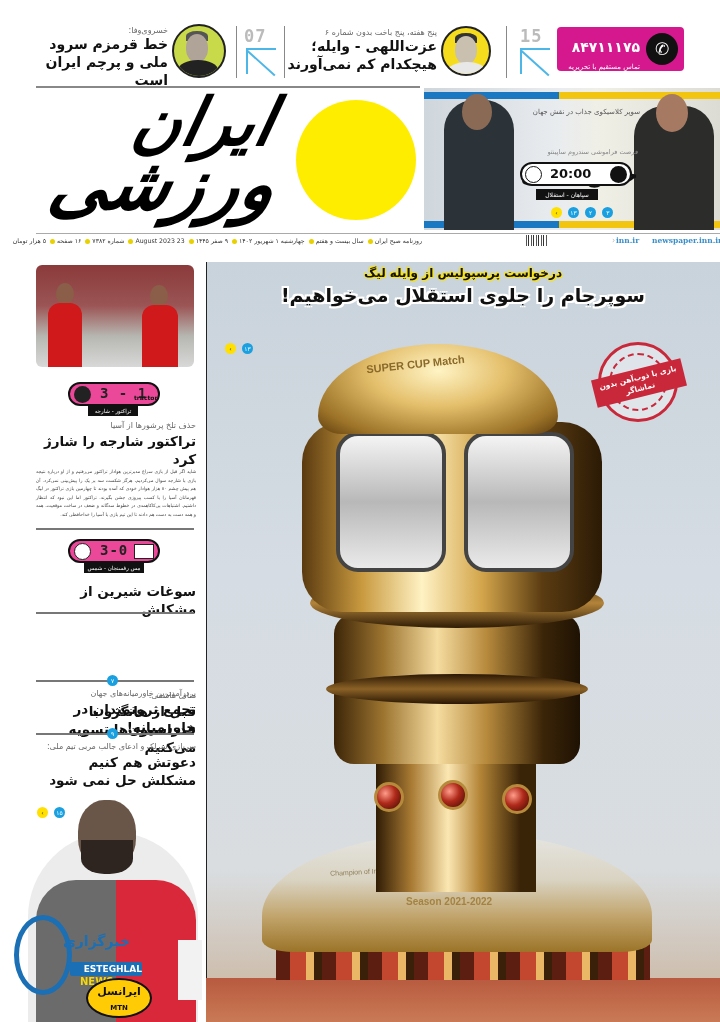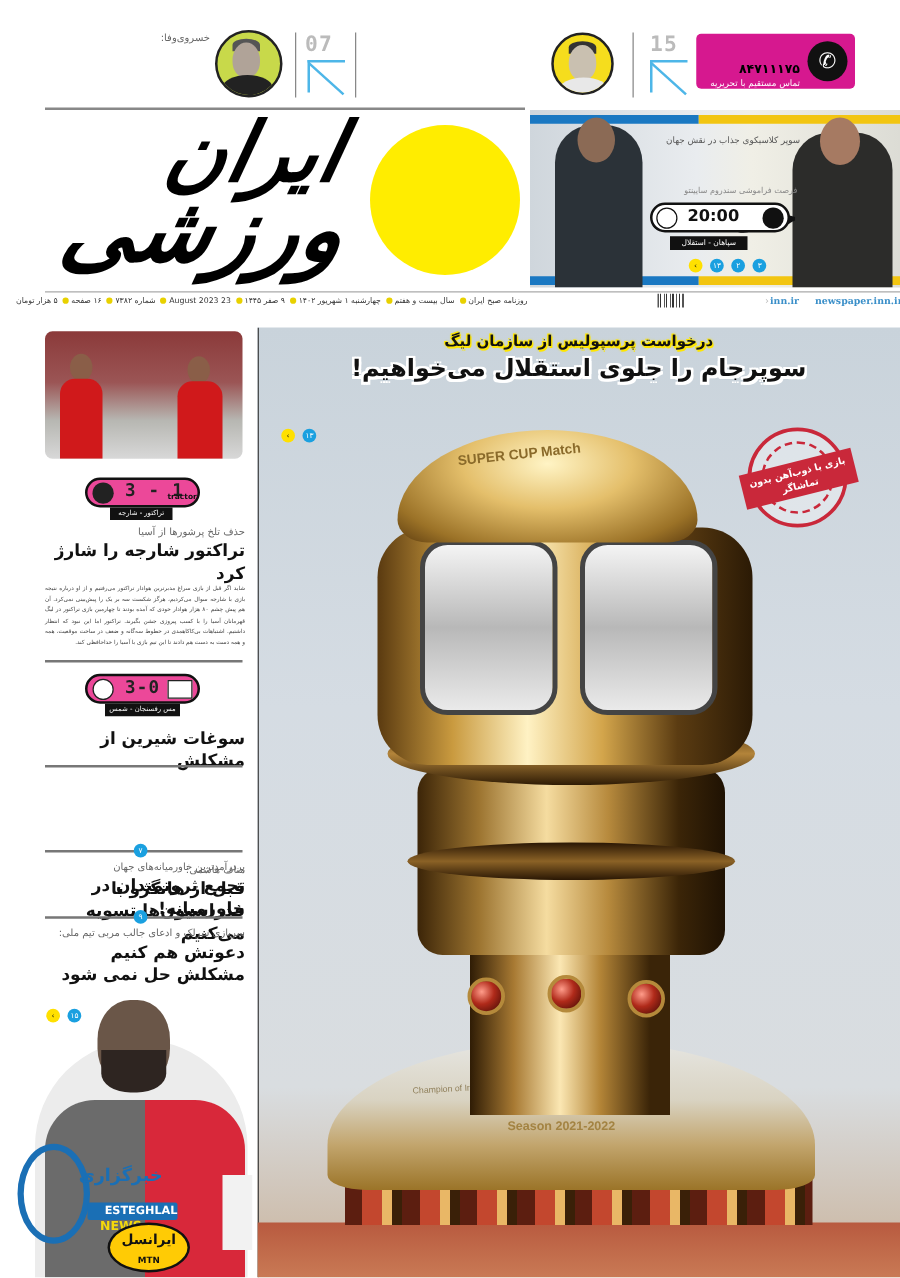--- a/index.html
+++ b/index.html
@@ -6,21 +6,21 @@
   html, body { width: 720px; height: 1022px; overflow: hidden; background: #ffffff; }
   body { font-family: "DejaVu Sans", sans-serif; color: #111; position: relative; direction: ltr; }
 
   .rtl { direction: rtl; text-align: right; }
 
   
   .top { position: absolute; left: 0; top: 0; width: 720px; height: 88px; }
   .callbox { position: absolute; left: 557px; top: 27px; width: 127px; height: 44px; background: #d6188f; border-radius: 4px; }
   .callbox .phone { position: absolute; right: 6px; top: 6px; width: 32px; height: 32px; border-radius: 50%; background: #111; color: #fff; font-size: 17px; line-height: 32px; text-align: center; }
   .callbox .t1 { position: absolute; right: 44px; top: 3px; font-size: 7px; color: #fff; line-height: 10px; width: 76px; margin-top: 32px; }
-  .callbox .num { position: absolute; right: 44px; top: 23px; font-size: 10px; font-weight: bold; color: #000000; letter-spacing: 0.5px; }
+  .callbox .num { position: absolute; right: 44px; top: 12px; font-size: 14px; font-weight: bold; color: #ffffff; letter-spacing: 0.5px; }
 
   .pgnum { position: absolute; font-family: "DejaVu Sans Mono", monospace; font-weight: bold; color: #bbb; font-size: 17px; letter-spacing: 1px; }
   .arrow-box { position: absolute; width: 30px; height: 26px; border-left: 2px solid #4db6e8; border-top: 2px solid #4db6e8; }
   .arrow-box::after { content: ""; position: absolute; left: 0; top: 0; width: 37px; height: 2px; background: #4db6e8; transform-origin: 0 0; transform: rotate(42deg); }
   .vline { position: absolute; width: 1px; background: #888; }
 
   .avatar { position: absolute; width: 50px; height: 50px; border-radius: 50%; background: #f5dd1d; border: 2px solid #222; overflow: hidden; }
   .avatar .face { position: absolute; left: 12px; top: 8px; width: 22px; height: 28px; border-radius: 50% 50% 45% 45%; background: #c9c0b0; }
   .avatar .body { position: absolute; left: 4px; top: 34px; width: 40px; height: 20px; border-radius: 50% 50% 0 0; background: #e8e8e8; }
   .avatar .hair { position: absolute; left: 12px; top: 5px; width: 22px; height: 10px; border-radius: 50% 50% 0 0; background: #333; }
@@ -140,33 +140,38 @@
 
   <div class="pgnum" style="left:520px;top:26px;">15</div>
   <div class="arrow-box" style="left:520px;top:48px;"></div>
   <div class="vline" style="left:506px;top:26px;height:52px;"></div>
 
   <div class="avatar" style="left:441px;top:26px;">
     <div class="hair"></div>
       <div class="face"></div>
       <div class="body"></div>
   </div>
+  <div class="teaser rtl" style="position:absolute;left:282px;top:28px;width:155px;">
+    <div class="kicker">پنج هفته، پنج باخت بدون شماره ۶</div>
+    <div class="title">عزت‌اللهی - وایله؛ هیچکدام کم نمی‌آورند</div>
+  </div>
 
   <div class="vline" style="left:284px;top:26px;height:52px;"></div>
   <div class="pgnum" style="left:244px;top:26px;">07</div>
   <div class="arrow-box" style="left:246px;top:48px;"></div>
   <div class="vline" style="left:236px;top:26px;height:52px;"></div>
 
   <div class="avatar" style="left:172px;top:24px;width:54px;height:54px;background:#c8d94a;">
     <div class="hair" style="background:#555;"></div>
       <div class="face" style="background:#b0a398;"></div>
       <div class="body" style="background:#222;"></div>
   </div>
   <div class="teaser rtl" style="position:absolute;left:20px;top:26px;width:148px;">
     <div class="kicker">خسروی‌وفا:</div>
+    <div class="title">خط قرمزم سرود ملی و پرچم ایران است</div>
   </div>
 
   <div class="hrule" style="left:36px;top:86px;width:384px;"></div>
 </div>
 
 <div class="logo">
   <div class="l1">ایران</div>
   <div class="l2">ورزشی</div>
 </div>
 <div class="sun"></div>
@@ -304,21 +309,21 @@
   <div class="tr-gem" style="left:296px;top:522px;"></div>
   <div class="tr-band2"></div>
   <div class="tr-ring2"></div>
   <div class="tr-ring1"></div>
   <div class="tr-band1"></div>
   <div class="tr-plate-l"></div>
   <div class="tr-plate-r"></div>
   <div class="tr-lid"></div>
   <div class="tr-lid-text">SUPER CUP Match</div>
 
-  <div class="kicker">درخواست پرسپولیس از سازمان لیگ</div>
+  <div class="kicker">درخواست پرسپولیس از وایله لیگ</div>
   <div class="headline">سوپرجام را جلوی استقلال می‌خواهیم!</div>
   <div class="pagetag">
     <span class="pagedot y">‹</span>
     <span class="pagedot">۱۳</span>
   </div>
 
   <div class="stamp">
     <div class="inner"></div>
     <div class="ribbon">بازی با ذوب‌آهن بدون تماشاگر</div>
   </div>

